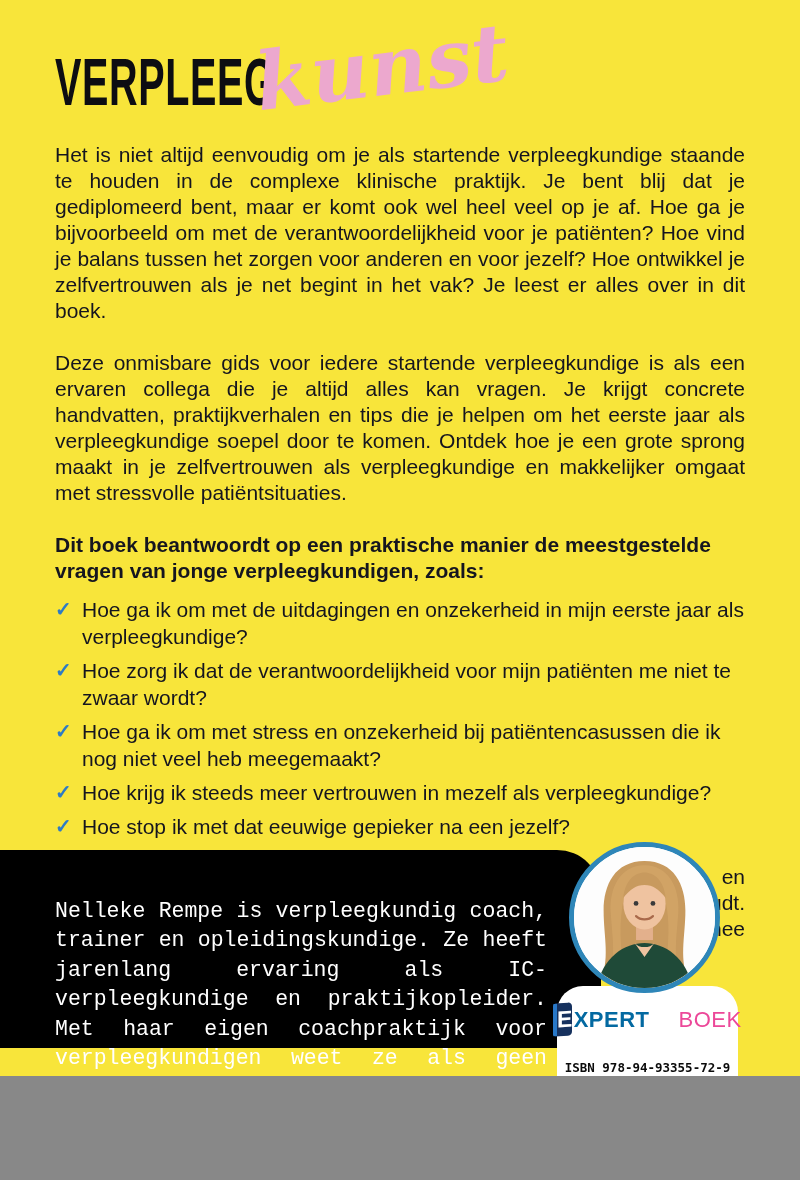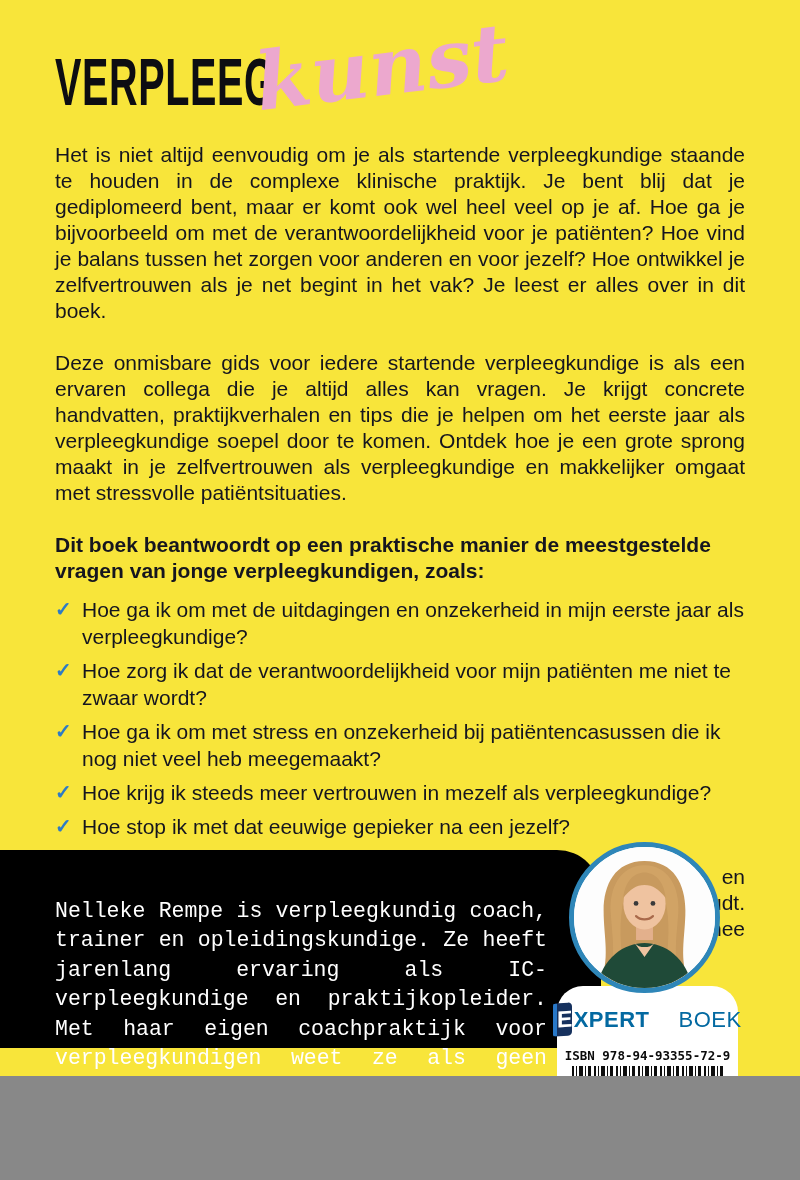--- a/index.html
+++ b/index.html
@@ -54,25 +54,25 @@
     background:#FFFFFF; border-radius:26px; z-index:2; box-sizing:border-box;
   }
   .expertboek { display:flex; align-items:center; justify-content:center; margin-top:17px; }
   .book-icon {
     width:27px; height:33px; background:#16315E; border-radius:2px 4px 4px 2px;
     border-left:4px solid #2878C8; color:#FFFFFF; display:flex; align-items:center;
     justify-content:center; font-weight:bold; font-size:23px; margin-right:1px;
     transform:skewY(-4deg);
   }
   .logo-xpert { color:#0369a1; font-weight:bold; font-size:22px; letter-spacing:0.5px; }
-  .logo-boek  { color:#0369a1; font-weight:normal; font-size:22px; letter-spacing:0.5px;margin-left:29px; }
+  .logo-boek  { color:#ec4899; font-weight:normal; font-size:22px; letter-spacing:0.5px;margin-left:29px; }
 
   .isbn {
     text-align:center; font-family:"DejaVu Sans Mono", monospace;
-    font-size:12.5px; font-weight:bold; color:#0B0B0B; margin-top:12px;
+    font-size:12.5px; font-weight:bold; color:#0B0B0B; margin-top:24px;
   }
   .barcode {
     width:152px; height:90px; margin:3px auto 0;
     background:repeating-linear-gradient(90deg,
       #0E0E0E 0 2px, #FFF 2px 4px, #0E0E0E 4px 5px, #FFF 5px 7px,
       #0E0E0E 7px 11px, #FFF 11px 13px, #0E0E0E 13px 14px, #FFF 14px 16px,
       #0E0E0E 16px 19px, #FFF 19px 22px);
   }
   .digits {
     display:flex; justify-content:center; gap:9px;

